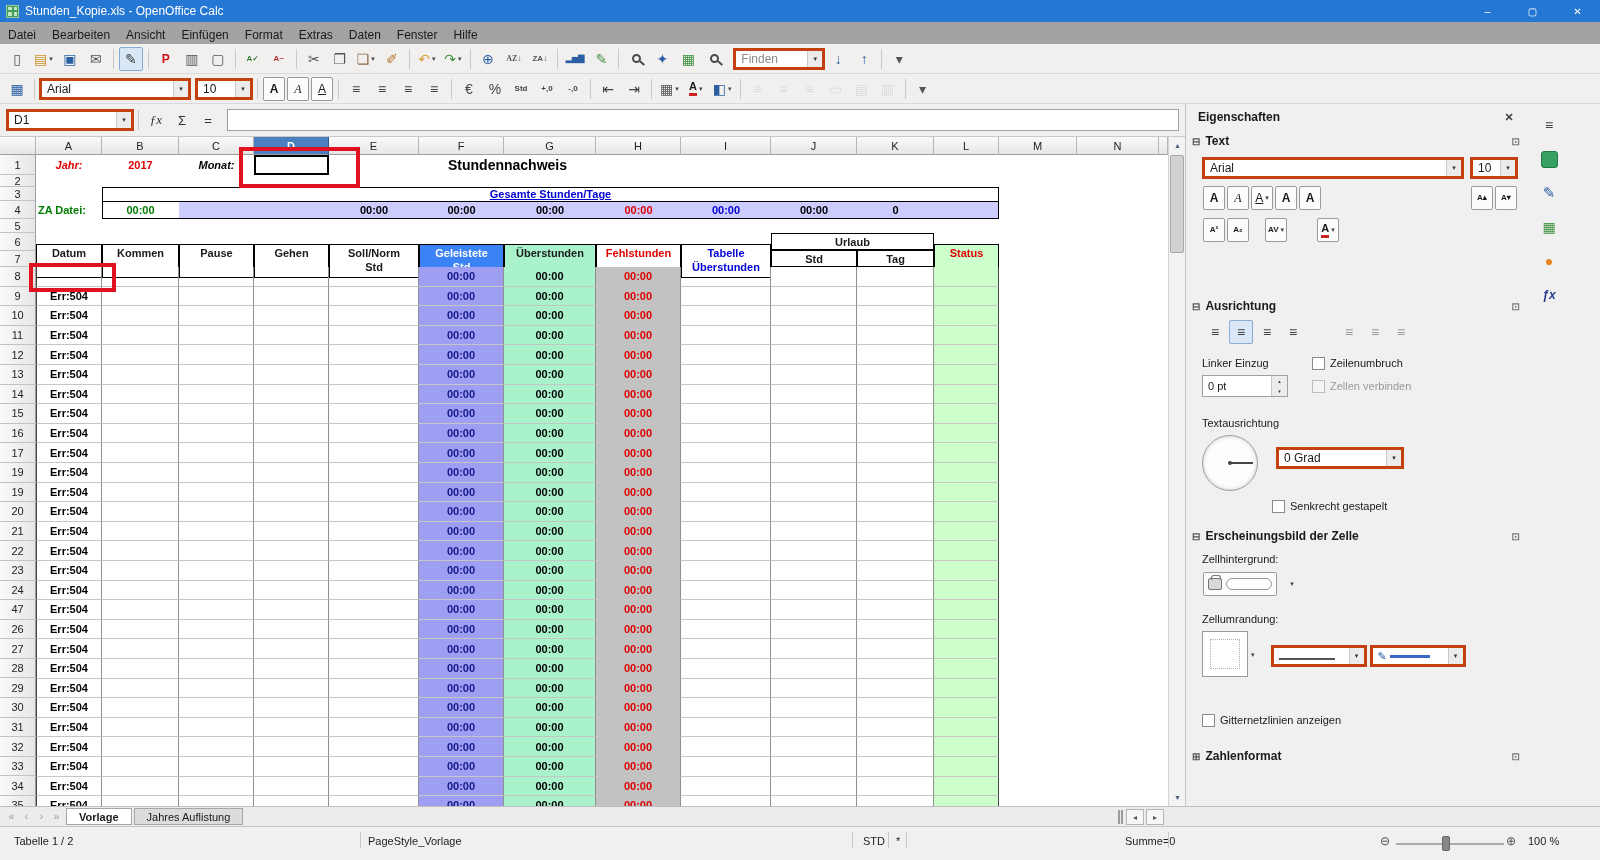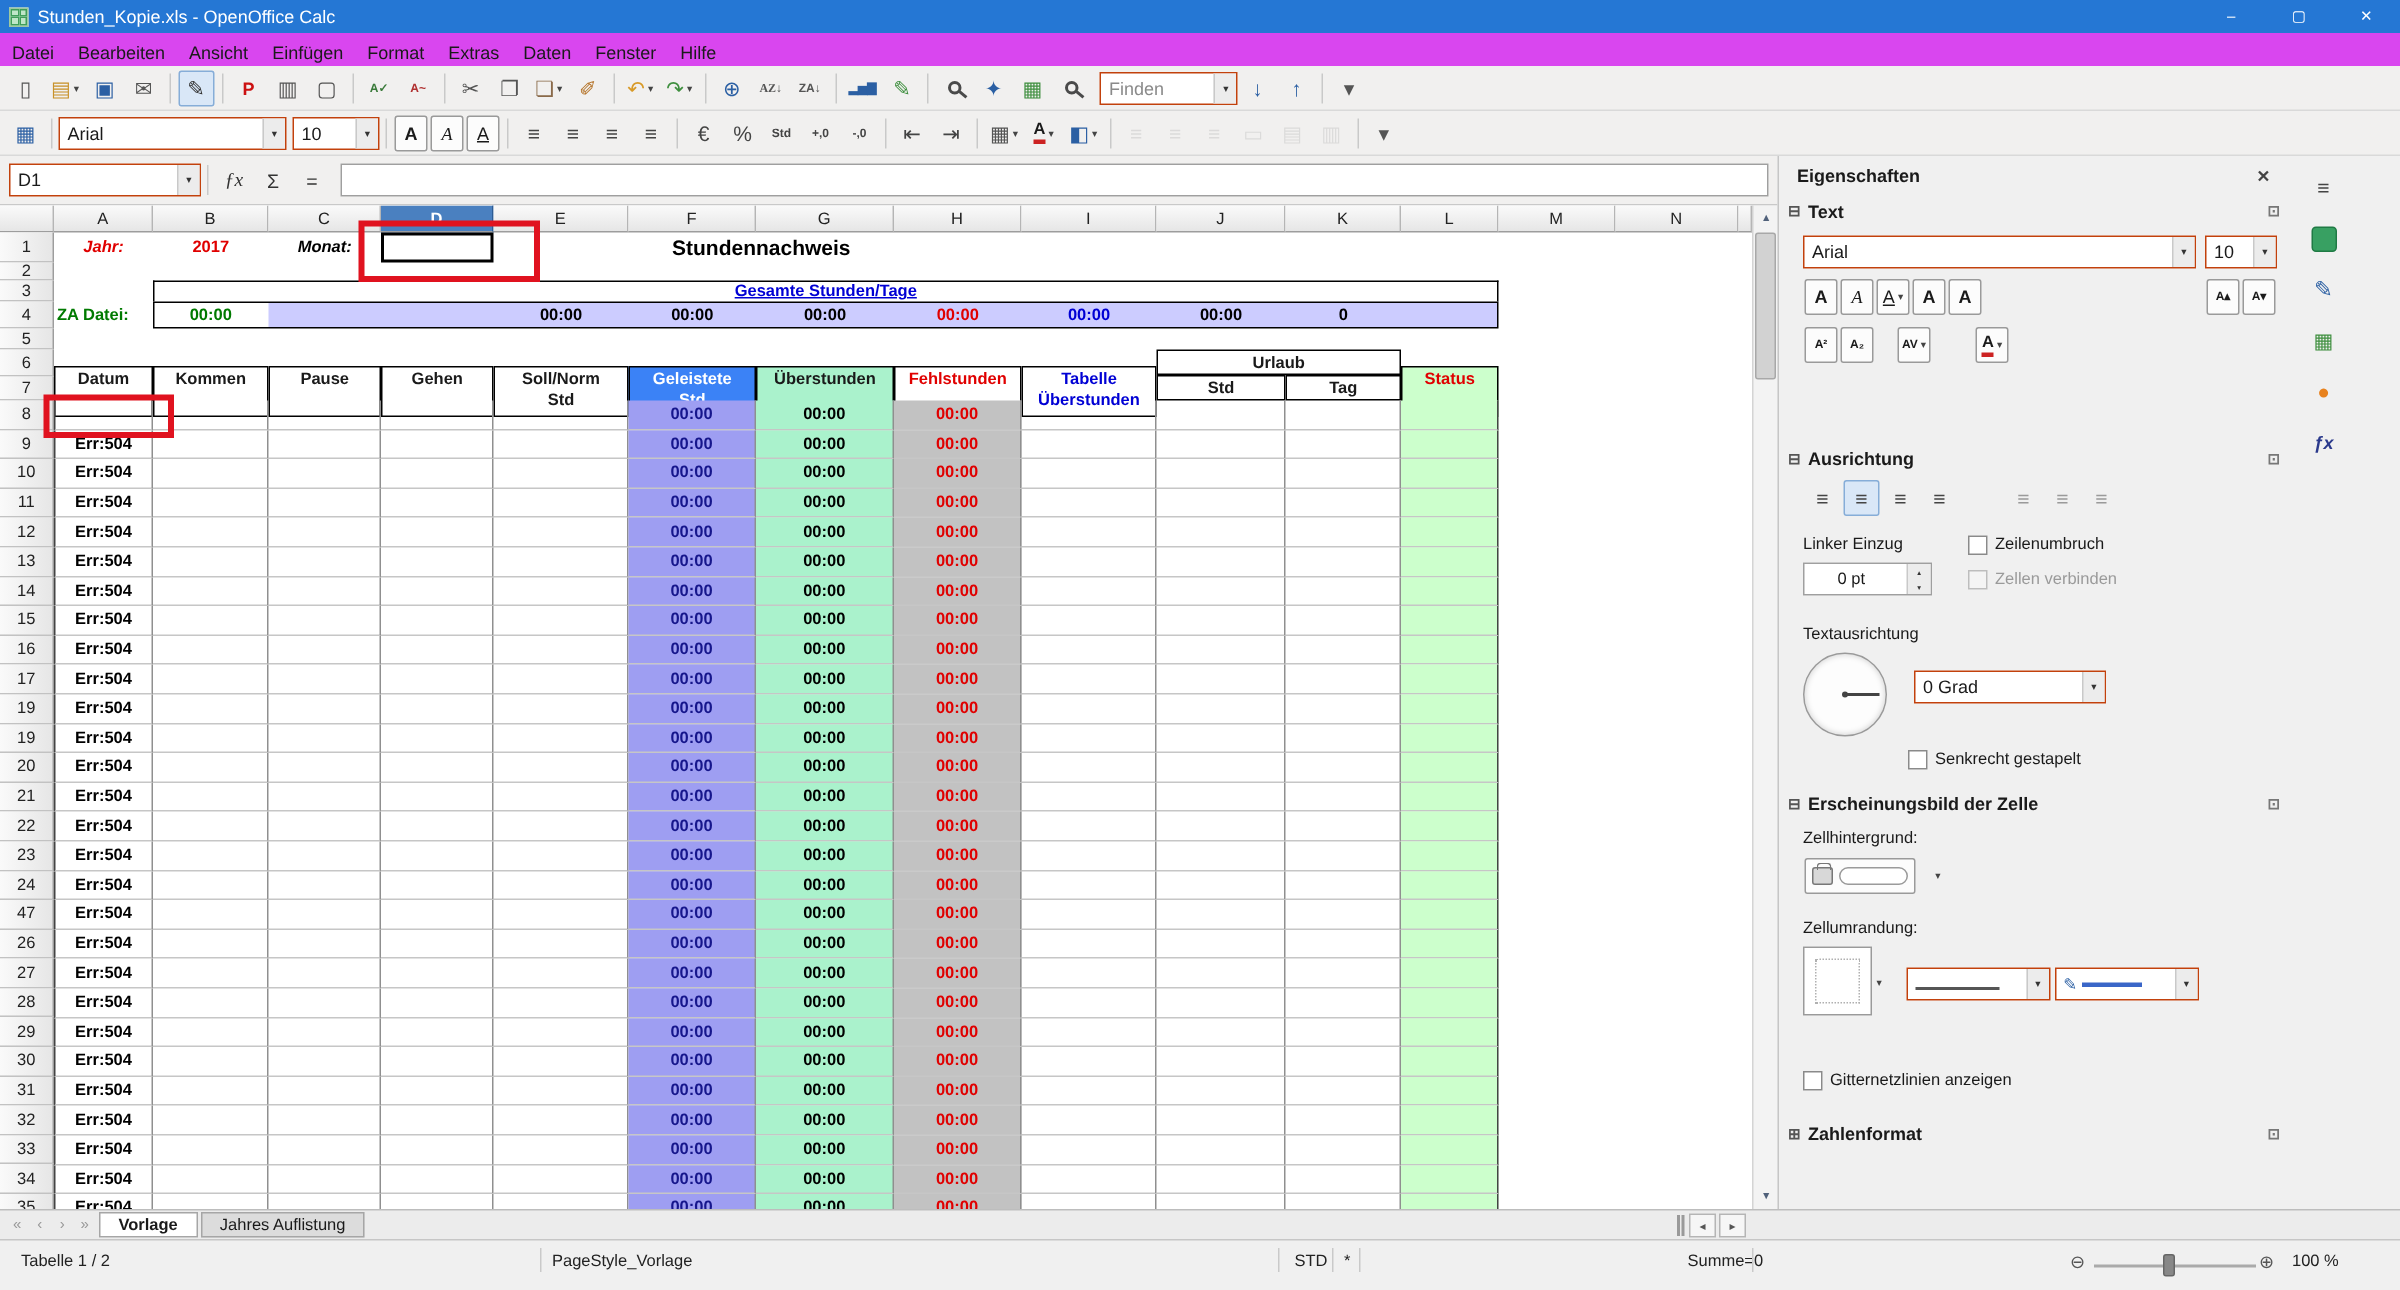--- a/index.html
+++ b/index.html
@@ -6,42 +6,42 @@
 html,body{width:1600px;height:860px}
 body{font-family:"Liberation Sans",sans-serif;background:#f0f0f0;position:relative;overflow:hidden;font-size:12px;color:#1a1a1a}
 
 .titlebar{position:absolute;left:0;top:0;width:1600px;height:22px;background:#2577d4;color:#fff;display:flex;align-items:center}
 .app-icon{width:13px;height:13px;margin:0 6px;background:#fff;border:1px solid #9ec9a0;display:grid;grid-template-columns:1fr 1fr;grid-template-rows:1fr 1fr}
 .app-icon i{border:1px solid #3f9e5a;background:#bfe6c8}
 .title-text{font-size:12px}
 .caps{margin-left:auto;display:flex;height:22px}
 .cap{width:45px;display:flex;align-items:center;justify-content:center;font-size:10px}
 
-.menubar{position:absolute;left:0;top:22px;width:1600px;height:26px;background:#d946ef;display:flex;align-items:stretch;border-bottom:1px solid #e3e3e3}
+.menubar{position:absolute;left:0;top:22px;width:1600px;height:26px;background:#a3a3a3;display:flex;align-items:stretch;border-bottom:1px solid #e3e3e3}
 .menu-item{display:flex;align-items:center;padding:0 8px}
 
 .tb{position:absolute;left:0;width:1600px;background:#f1f0ef;display:flex;align-items:center;border-bottom:1px solid #d9d9d9;padding:0 4px}
 .tb1{top:44px;height:30px}
 .tb2{top:74px;height:30px}
 .igroup{display:flex;align-items:center}
 .tbtn{height:24px;min-width:24px;padding:0 2px;display:inline-flex;align-items:center;justify-content:center;margin:0 1px;border:1px solid transparent;border-radius:2px;position:relative}
 .tbtn.pressed{background:#d9e7f7;border-color:#86add8}
 .tbtn.disabled{opacity:.4}
 .tbtn.boxed{border:1px solid #9a9a9a;background:#fcfcfc;min-width:22px}
 .glyph{font-size:14px;line-height:1;display:inline-flex;align-items:center;justify-content:center}
 .glyph.small{font-size:8px;font-weight:bold}
 .glyph.bold{font-weight:bold;font-size:12px}
 .glyph.italic{font-style:italic;font-family:"Liberation Serif",serif;font-size:12px}
 .glyph.underline{text-decoration:underline;font-size:12px}
 .glyph.fontcolor{font-weight:bold;font-size:11px;border-bottom:3px solid #cc2222;padding-bottom:1px}
 .glyph.mag{width:9px;height:9px;border:2px solid #4a4a4a;border-radius:50%;position:relative}
 .glyph.mag::after{content:"";position:absolute;width:6px;height:2px;background:#4a4a4a;right:-6px;bottom:-3px;transform:rotate(40deg)}
 .dd{font-size:7px;color:#444;margin-left:2px}
 .sep{width:1px;height:20px;background:#c9c9c9;margin:0 4px;flex:0 0 1px}
-.combo{height:22px;background:#fff;border:1px solid #c2410c;display:inline-flex;align-items:center;font-size:12px;position:relative}
+.combo{height:22px;background:#fff;border:3px solid #c2410c;display:inline-flex;align-items:center;font-size:12px;position:relative}
 .combo .cval{padding:0 5px;flex:1;white-space:nowrap;overflow:hidden}
 .combo .carr{width:15px;align-self:stretch;display:flex;align-items:center;justify-content:center;font-size:7px;color:#333;background:#ececec;border-left:1px solid #c9c9c9}
 
 .fbar{position:absolute;left:0;top:104px;width:1185px;height:33px;background:#f1f0ef;display:flex;align-items:center;padding:0 6px;border-bottom:1px solid #c9c9c9}
 .fbtn{width:26px;height:22px;display:inline-flex;align-items:center;justify-content:center;font-size:13px;color:#333}
 .fbtn.it{font-style:italic;font-family:"Liberation Serif",serif}
 .inputline{flex:1;height:22px;background:#fff;border:1px solid #9f9f9f;margin-left:6px}
 
 .sheet{position:absolute;left:0;top:137px;width:1168px;height:669px;background:#fff;overflow:hidden}
 .colheads{position:absolute;left:0;top:0;height:18px;width:1168px;display:flex}
@@ -86,21 +86,21 @@
 .vthumb{position:absolute;left:1px;top:18px;width:14px;height:98px;background:#d2d2d2;border:1px solid #a8a8a8;border-radius:2px}
 
 .sidebar{position:absolute;left:1185px;top:104px;width:343px;height:702px;background:#f0f0f0;border-left:1px solid #c6c6c6;font-size:11px}
 .sb-head{height:26px;display:flex;align-items:center;padding:0 10px 0 12px;font-size:12px;font-weight:bold}
 .sb-close{margin-left:auto;font-size:11px;color:#444;width:18px;text-align:center}
 .sect{height:22px;display:flex;align-items:center;padding:0 8px 0 6px;font-weight:bold;font-size:12px}
 .sect .tgl{font-size:10px;color:#555;margin-right:5px}
 .sect .opts{margin-left:auto;color:#777;font-size:10px}
 .sb-row{display:flex;align-items:center;padding:0 10px 0 16px}
 .spin{width:86px;height:22px;background:#fff;border:1px solid #9f9f9f;display:flex;align-items:center}
-.spin .sval{flex:1;padding:0 22px}
+.spin .sval{flex:1;padding:0 5px}
 .spin .sarrows{width:16px;display:flex;flex-direction:column;border-left:1px solid #c9c9c9;align-self:stretch}
 .spin .sarrows span{flex:1;display:flex;align-items:center;justify-content:center;font-size:5px;color:#333;background:#ececec}
 .chk{display:inline-flex;align-items:center;gap:5px}
 .chkbox{width:13px;height:13px;background:#fff;border:1px solid #8a8a8a;flex:0 0 13px}
 .chk.disabled{color:#9a9a9a}
 .chk.disabled .chkbox{border-color:#bdbdbd;background:#f4f4f4}
 .dial{width:56px;height:56px;border-radius:50%;background:#fdfdfd;border:1px solid #9a9a9a;position:relative;box-shadow:inset 0 0 4px #ccc;flex:0 0 56px}
 .dial::before{content:"";position:absolute;left:50%;top:50%;width:4px;height:4px;margin:-2px;background:#444;border-radius:50%}
 .dial::after{content:"";position:absolute;left:50%;top:50%;width:23px;height:2px;background:#444;margin-top:-1px}
 .bucket{width:14px;height:12px;border:1px solid #777;background:#d8d8d8;border-radius:2px;margin-right:4px;position:relative}

